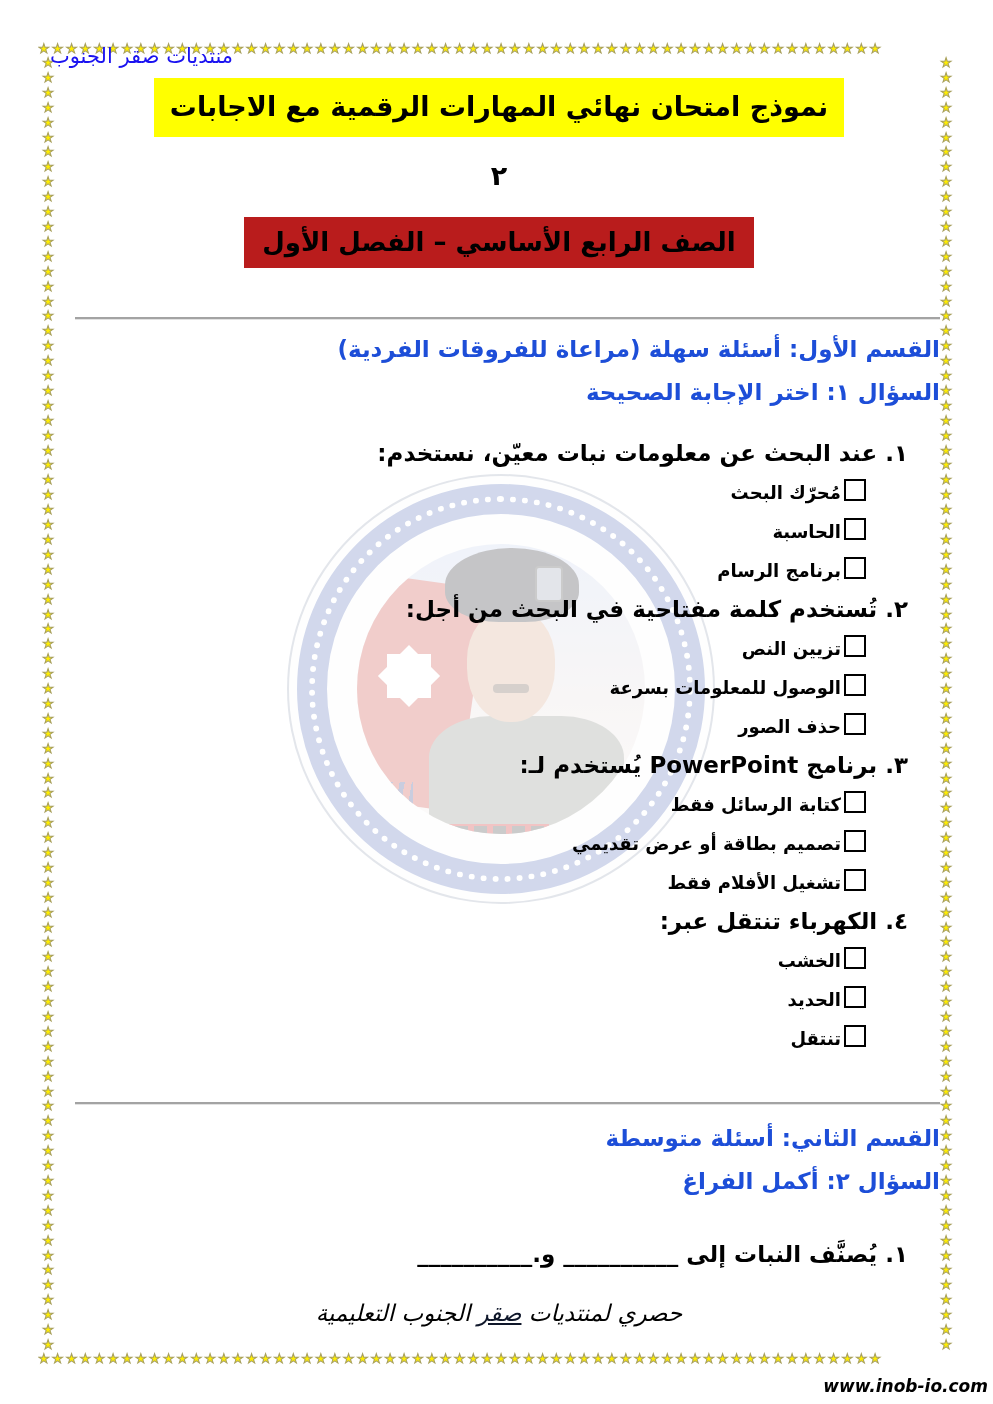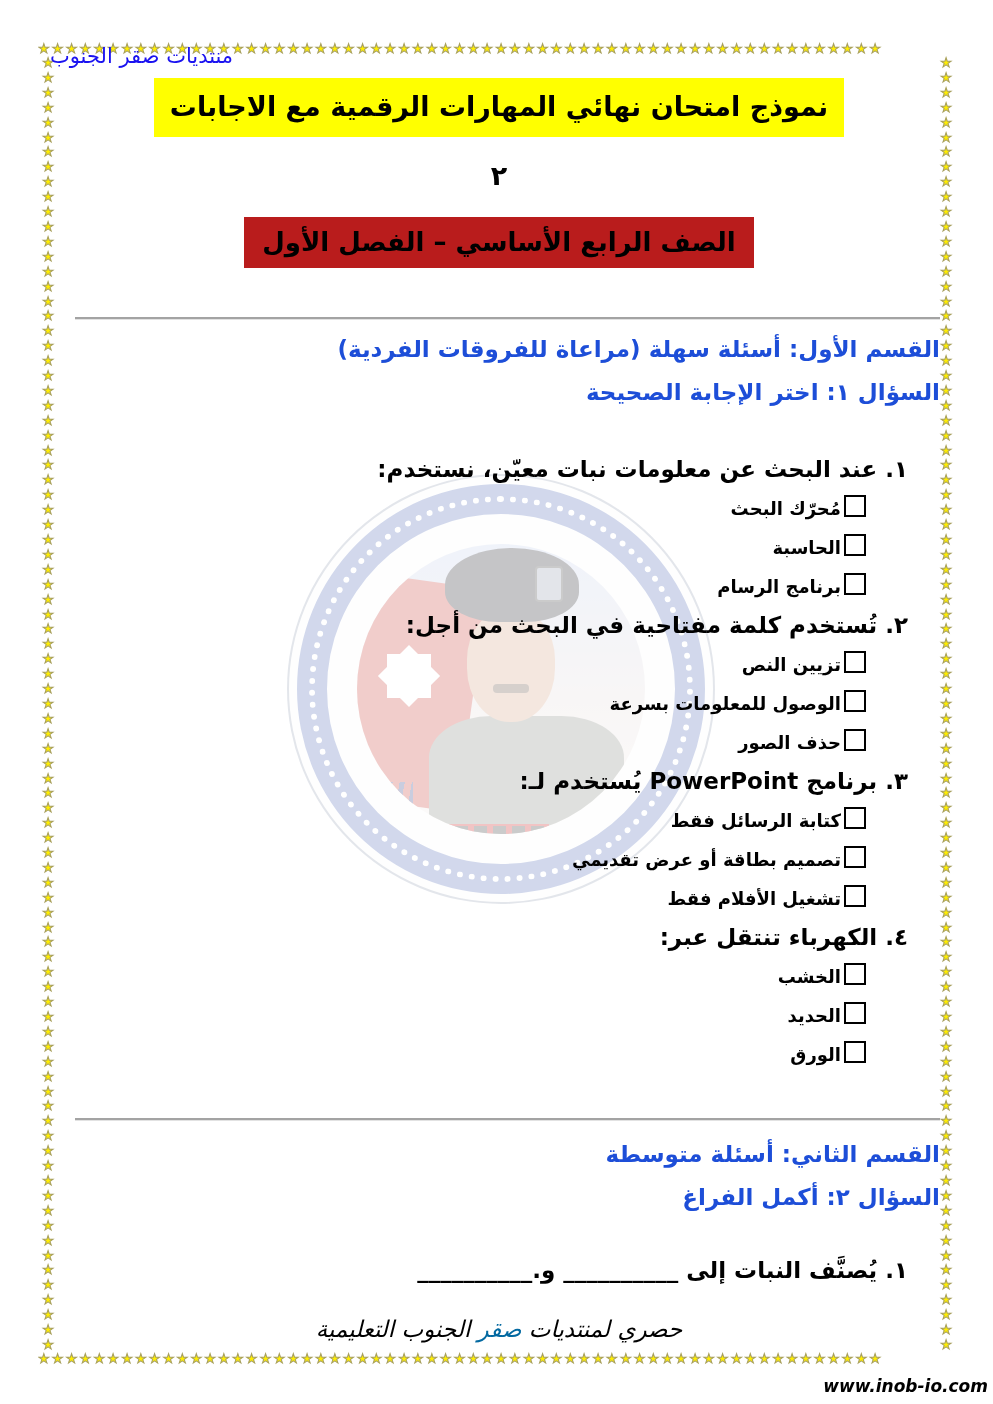--- a/index.html
+++ b/index.html
@@ -57,29 +57,29 @@
     font-size:26px;line-height:1.5;padding:6px 18px;direction:rtl;}
 
   .separator{height:2px;background:#a3a3a3;border-bottom:1px solid #e2e2e2;margin-top:49px;margin-left:17px;}
   .separator.sep2{margin-top:44px;}
 
   .sec-heading{direction:rtl;text-align:right;color:#1d4ed8;font-weight:bold;
     font-size:23px;line-height:35px;margin-top:12px;}
   .sec-heading.tight{margin-top:8px;}
   .sec-heading.s2{margin-top:16px;}
 
-  .questions{direction:rtl;margin-top:40px;}
+  .questions{direction:rtl;margin-top:24px;}
   .question-line{text-align:right;padding-right:32px;font-size:23px;font-weight:bold;line-height:39px;}
   .option-line{text-align:right;padding-right:74px;font-size:18px;font-weight:bold;line-height:39px;}
   .cb{display:inline-block;width:18px;height:18px;border:2.5px solid #000;vertical-align:-2px;margin-left:3px;background:transparent;}
 
   .fill-line{direction:rtl;text-align:right;padding-right:32px;font-size:23px;font-weight:bold;margin-top:36px;line-height:39px;}
 
   .footer-credit{text-align:center;margin-top:24px;font-size:23px;font-style:italic;direction:rtl;line-height:30px;}
-  .credit-link{color:#0369a1;cursor:pointer;}
+  .credit-link{color:#0f172a;text-decoration:underline;cursor:pointer;}
 
   .website{position:absolute;right:5px;top:1376px;font-weight:bold;font-style:italic;font-size:17px;z-index:3;margin-left:44px;}
 </style>
 </head>
 <body>
 
 <div class="star-row star-top">★★★★★★★★★★★★★★★★★★★★★★★★★★★★★★★★★★★★★★★★★★★★★★★★★★★★★★★★★★★★★</div>
 <div class="star-col star-left">★
 ★
 ★
@@ -303,21 +303,21 @@
       <div class="option-line"><span class="cb"></span><span>تزيين النص</span></div>
       <div class="option-line"><span class="cb"></span><span>الوصول للمعلومات بسرعة</span></div>
       <div class="option-line"><span class="cb"></span><span>حذف الصور</span></div>
       <div class="question-line">٣. برنامج  PowerPoint يُستخدم لـ:</div>
       <div class="option-line"><span class="cb"></span><span>كتابة الرسائل فقط</span></div>
       <div class="option-line"><span class="cb"></span><span>تصميم بطاقة أو عرض تقديمي</span></div>
       <div class="option-line"><span class="cb"></span><span>تشغيل الأفلام فقط</span></div>
       <div class="question-line">٤. الكهرباء تنتقل عبر:</div>
       <div class="option-line"><span class="cb"></span><span>الخشب</span></div>
       <div class="option-line"><span class="cb"></span><span>الحديد</span></div>
-      <div class="option-line"><span class="cb"></span><span>الورق</span></div>
+      <div class="option-line"><span class="cb"></span><span>تنتقل</span></div>
     </div>
 
   <div class="separator sep2"></div>
 
   <div class="sec-heading s2">القسم الثاني: أسئلة متوسطة</div>
   <div class="sec-heading tight">السؤال ٢: أكمل الفراغ</div>
 
   <div class="fill-line">١. يُصنَّف النبات إلى __________ و.__________</div>
 
   <div class="footer-credit"><span>حصري لمنتديات </span><a class="credit-link">صقر</a><span> الجنوب التعليمية</span></div>

